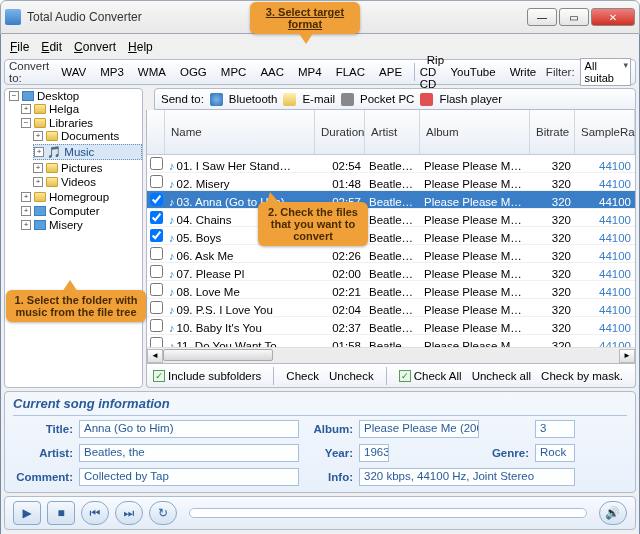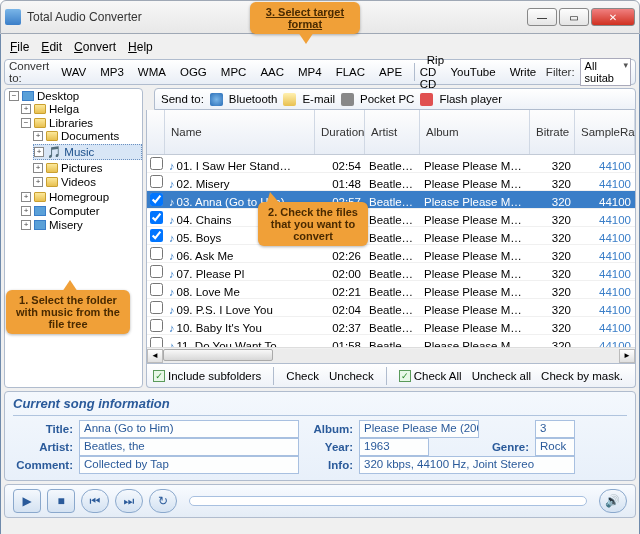--- a/index.html
+++ b/index.html
@@ -77,35 +77,35 @@
 .hscroll .thumb { position: absolute; left: 0; top: 0; height: 12px; width: 110px; background: linear-gradient(#f8f8f8,#d8d8d8); border: 1px solid #aaa; border-radius: 2px; }
 
 
 .checkbar { height: 24px; border: 1px solid #b0bcce; border-top: none; border-radius: 0 0 4px 4px; background: linear-gradient(#fff,#eef2f8); display: flex; align-items: center; font-size: 11.5px; gap: 10px; padding: 0 6px; }
 .checkbar .btnish { display: flex; align-items: center; gap: 3px; cursor: pointer; }
 .chk-icon { width: 12px; height: 12px; border: 1px solid #5a9a5a; background: #e8f8e8; color: #2a8a2a; font-size: 9px; text-align: center; line-height: 10px; }
 
 
 .song-panel { margin-top: 3px; border: 1px solid #b0bcce; border-radius: 4px; background: linear-gradient(#f4f8fd,#e8f0fa); padding: 4px 8px 6px; }
 .song-panel .heading { font-style: italic; font-weight: bold; color: #2a5a9a; font-size: 13px; border-bottom: 1px solid #b0c4de; padding-bottom: 4px; margin-bottom: 4px; }
-.song-grid { display: grid; grid-template-columns: 60px 220px 48px 120px 44px 40px; gap: 0 6px; font-size: 11.5px; align-items: center; }
+.song-grid { display: grid; grid-template-columns: 60px 220px 48px 120px 44px 40px; gap: 6px 6px; font-size: 11.5px; align-items: center; }
 .song-grid .fld-lbl { color: #2a5a9a; font-weight: bold; text-align: right; }
 .song-grid .fld-val { border: 1px solid #a8c0e0; background: #fdfefe; color: #2a5a9a; padding: 1px 4px; height: 18px; overflow: hidden; white-space: nowrap; }
 
 
 .player { margin-top: 3px; height: 34px; border: 1px solid #b0bcce; border-radius: 4px; background: linear-gradient(#f8fbff,#e4ecf6); display: flex; align-items: center; gap: 6px; padding: 0 8px; }
 .pbtn { width: 28px; height: 24px; border: 1px solid #8aa8cc; border-radius: 4px; background: linear-gradient(#f4f8fd,#d4e2f2); display: flex; align-items: center; justify-content: center; color: #2a5a9a; cursor: pointer; font-size: 12px; }
 .pbtn.round { border-radius: 12px; }
 .progress-track { flex: 1; height: 10px; background: #fff; border: 1px solid #a8c0e0; border-radius: 5px; margin: 0 6px; }
 
 
 .callout { position: absolute; background: #f0a038; color: #4a2a00; font-size: 11px; font-weight: bold; text-align: center; border-radius: 6px; padding: 4px 8px; box-shadow: 0 1px 3px rgba(0,0,0,.3); z-index: 10; }
 .callout .tip { position: absolute; width: 0; height: 0; }
 
-#co1 { left: 6px; top: 290px; width: 124px; }
+#co1 { left: 6px; top: 290px; width: 140px; }
 #co1 .tip { top: -10px; left: 56px; border-left: 8px solid transparent; border-right: 8px solid transparent; border-bottom: 12px solid #f0a038; }
 
 #co2 { left: 258px; top: 202px; width: 110px; }
 #co2 .tip { top: -10px; left: 8px; border-left: 4px solid transparent; border-right: 12px solid transparent; border-bottom: 14px solid #f0a038; }
 
 #co3 { left: 250px; top: 2px; width: 110px; z-index: 20; text-decoration: underline; }
 #co3 .tip { bottom: -10px; left: 48px; border-left: 8px solid transparent; border-right: 8px solid transparent; border-top: 12px solid #f0a038; }
 </style>
 </head>
 <body>
@@ -382,21 +382,21 @@
       <div class="fld-lbl">Title:</div>
       <div class="fld-val">Anna (Go to Him)</div>
       <div class="fld-lbl">Album:</div>
       <div class="fld-val">Please Please Me (2009 Stereo</div>
       <div></div>
       <div class="fld-val">3</div>
 
       <div class="fld-lbl">Artist:</div>
       <div class="fld-val">Beatles, the</div>
       <div class="fld-lbl">Year:</div>
-      <div class="fld-val" style="width:70px;">1963</div>
+      <div class="fld-val" style="width:30px;">1963</div>
       <div class="fld-lbl">Genre:</div>
       <div class="fld-val">Rock</div>
 
       <div class="fld-lbl">Comment:</div>
       <div class="fld-val">Collected by Tap</div>
       <div class="fld-lbl">Info:</div>
       <div class="fld-val" style="grid-column: span 3;">320 kbps, 44100 Hz, Joint Stereo</div>
     </div>
   </div>
 

